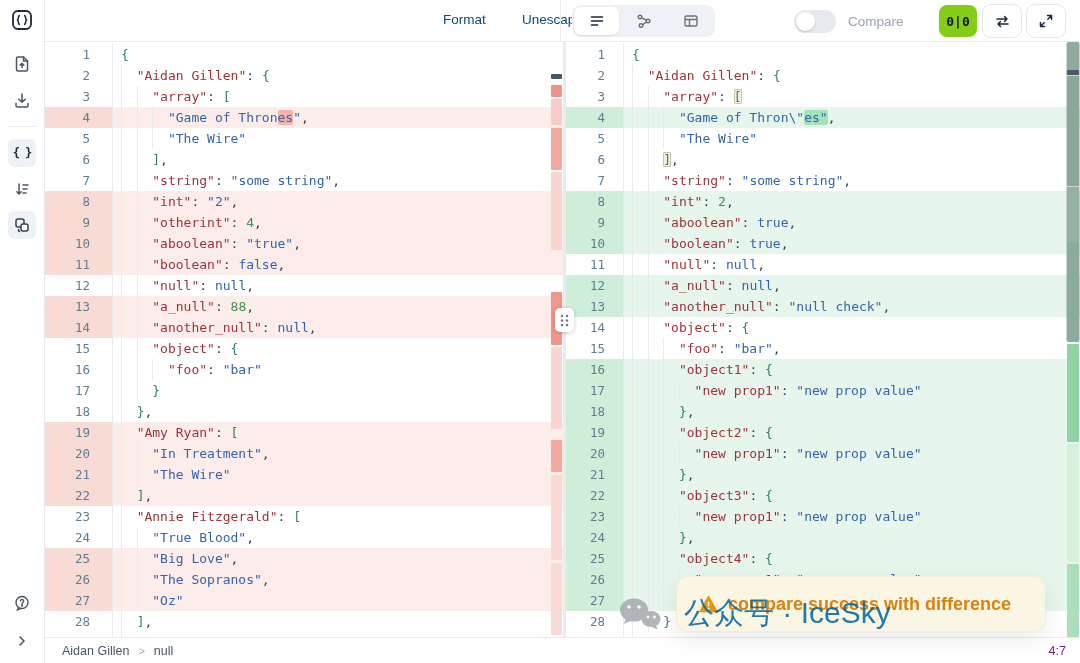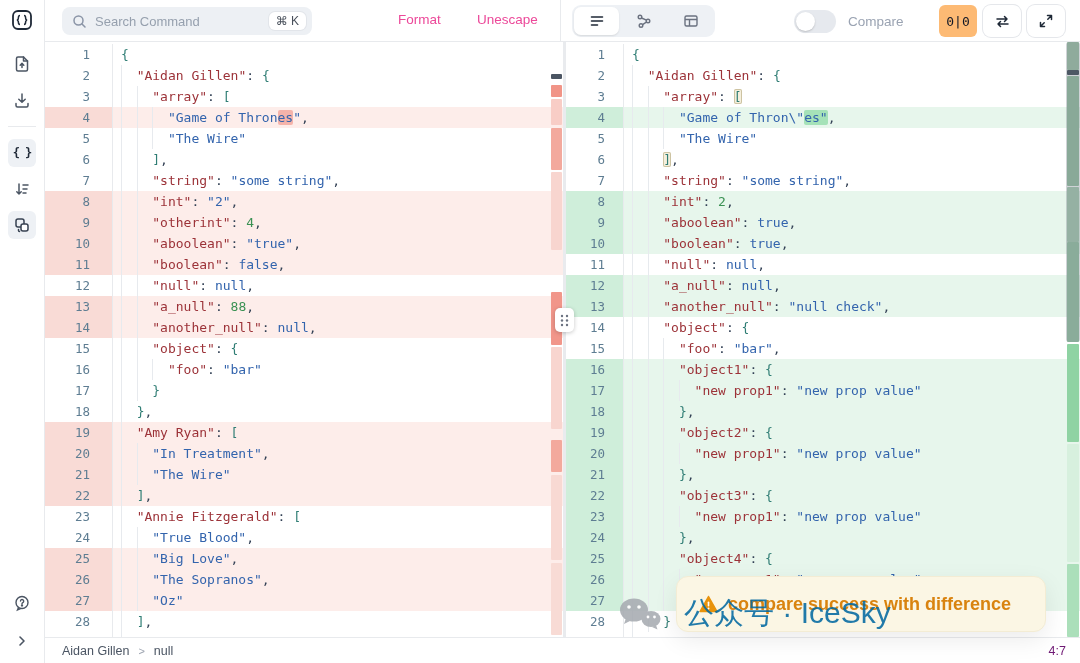--- a/index.html
+++ b/index.html
@@ -21,38 +21,38 @@
   
   .topbar { position:absolute; left:45px; right:0; top:0; height:42px; background:#fff;
             border-bottom:1px solid #e8eaed; z-index:2; }
   .tb-sep { position:absolute; left:515px; top:0; bottom:0; width:1px; background:#e8eaed; }
   .search { position:absolute; left:17px; top:7px; width:250px; height:28px; background:#edf0f4;
             border-radius:8px; display:flex; align-items:center; padding:0 6px 0 10px; }
   .search-txt { flex:1; margin-left:8px; font-size:13px; color:#96a0ae; }
   .kbd { background:#fff; border-radius:6px; padding:2px 7px; font-size:12px; color:#49505b;
          box-shadow:0 0 0 1px #e2e5ea; white-space:nowrap; }
   .tb-link { position:absolute; top:0; height:38px; display:flex; align-items:center;
-             font-size:13.5px; color:#ec4899; cursor:pointer; }
+             font-size:13.5px; color:#0c4a6e; cursor:pointer;margin-left:45px; }
   #format-btn { left:353px; } #unescape-btn { left:432px; }
 
   .tb-right { position:absolute; left:527px; top:0; height:58px; right:0; }
   .seg { position:absolute; left:0; top:5px; height:32px; background:#eef1f5; border-radius:9px;
          display:flex; align-items:center; padding:2px; gap:2px; }
   .seg-btn { width:45px; height:28px; border-radius:7px; display:flex; align-items:center; justify-content:center; color:#6b7280; }
   .seg-btn.active { background:#fff; color:#1f2937; box-shadow:0 1px 2px rgba(0,0,0,.10); }
   .toggle { position:absolute; left:222px; top:10px; width:42px; height:23px; background:#e6e9ee;
             border-radius:12px; }
   .knob { position:absolute; left:2px; top:2px; width:19px; height:19px; background:#fff; border-radius:50%;
           box-shadow:0 1px 2px rgba(0,0,0,.18); }
   .toggle-label { position:absolute; left:276px; top:0; height:42px; display:flex; align-items:center;
                   font-size:13.5px; color:#9aa3b2; }
   .icon-btn { position:absolute; top:5px; width:38px; height:32px; border-radius:8px; display:flex;
               align-items:center; justify-content:center; color:#1f2937; background:#fff; }
-  #diff-mode-btn { left:367px; background:#fdba74; font-family:"DejaVu Sans Mono", monospace;
-                   font-size:13px; font-weight:normal; color:#111827;border-radius:6px; }
+  #diff-mode-btn { left:367px; background:#84cc16; font-family:"DejaVu Sans Mono", monospace;
+                   font-size:13px; font-weight:bold; color:#111827; }
   #swap-btn { left:411px; box-shadow:0 0 0 1px #e5e7eb; }
   #fullscreen-btn { left:455px; box-shadow:0 0 0 1px #e5e7eb; }
 
   
   .main { position:absolute; left:45px; right:0; top:42px; bottom:26px; background:#fff; overflow:hidden; }
   .editor { position:absolute; top:0; bottom:0; overflow:hidden; font-family:"DejaVu Sans Mono", monospace;
             font-size:13px; line-height:21px; }
   #editor-left { left:0; width:518px; }
   #editor-right { left:521px; right:0; }
   .pane-div { position:absolute; left:518px; top:0; bottom:0; width:3px; background:#e9ebee; }
@@ -152,28 +152,20 @@
       </div>
       <div class="side-btn">
         <svg width="14" height="14" viewBox="0 0 14 14" fill="none" stroke="#4b5563" stroke-width="1.6" stroke-linecap="round" stroke-linejoin="round">
             <path d="M5 3l4 4-4 4"></path>
           </svg>
       </div>
     </div>
   </div>
 
   <div class="topbar">
-    <div class="search">
-      <svg width="15" height="15" viewBox="0 0 15 15" fill="none" stroke="#8a94a6" stroke-width="1.5" stroke-linecap="round">
-          <circle cx="6.5" cy="6.5" r="4.5"></circle>
-          <path d="m10 10 3 3"></path>
-        </svg>
-      <span class="search-txt">Search Command</span>
-      <span class="kbd">⌘ K</span>
-    </div>
     <div class="tb-link" id="format-btn">Format</div>
     <div class="tb-link" id="unescape-btn">Unescape</div>
     <div class="tb-sep"></div>
 
     <div class="tb-right">
       <div class="seg">
         <div class="seg-btn active">
           <svg width="16" height="16" viewBox="0 0 16 16" fill="none" stroke="currentColor" stroke-width="1.6" stroke-linecap="round">
               <path d="M2.5 4h11M2.5 8h11M2.5 12h6"></path>
             </svg>

